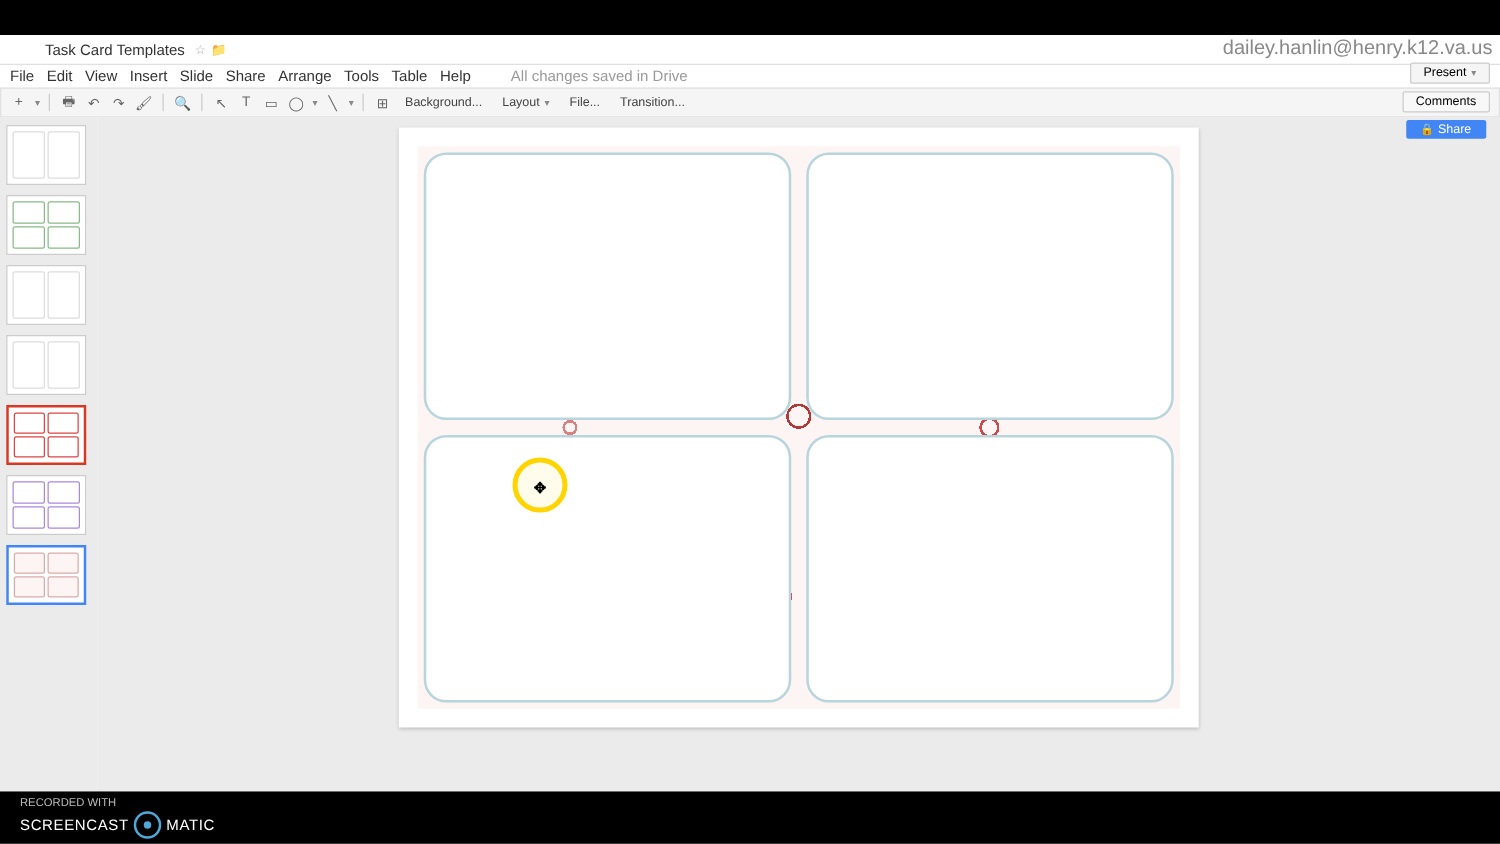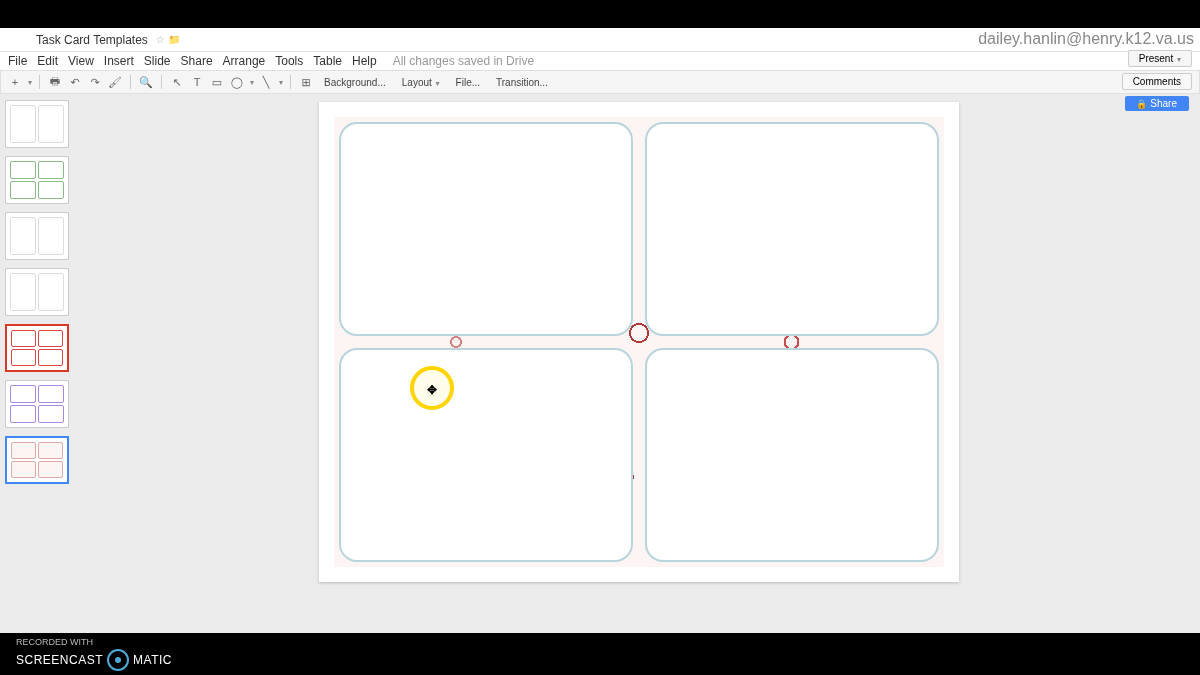--- a/index.html
+++ b/index.html
@@ -5,21 +5,21 @@
 * { margin: 0; padding: 0; box-sizing: border-box; font-family: Arial, sans-serif; }
 body { width: 1200px; height: 675px; background: #000; overflow: hidden; position: relative; }
 .app { position: absolute; top: 28px; left: 0; width: 1200px; height: 605px; background: #fff; }
 .title-bar { height: 24px; display: flex; align-items: center; padding: 0 8px; background: #fff; border-bottom: 1px solid #e0e0e0; }
 .doc-title { font-size: 12px; color: #333; margin-left: 28px; }
 .title-icons { margin-left: 8px; display: flex; gap: 4px; }
 .title-icons span { font-size: 10px; color: #aaa; }
 .user-email { color: #888; }
 .menu-bar { height: 18px; display: flex; align-items: center; padding: 0 8px; gap: 10px; background: #fff; font-size: 12px; color: #333; }
 .menu-item { cursor: pointer; }
-.save-status { color: #999; margin-left: 6px; }
+.save-status { color: #999; margin-left: 22px; }
 .toolbar { height: 24px; display: flex; align-items: center; padding: 0 6px; gap: 4px; background: #f5f5f5; border: 1px solid #e0e0e0; font-size: 10px; color: #444; }
 .tool-btn { width: 16px; height: 16px; display:flex; align-items:center; justify-content:center; cursor:pointer; color:#666; font-size:11px;}
 .tool-sep { width:1px; height:14px; background:#ccc; margin:0 3px;}
 .tool-text { padding: 2px 6px; cursor: pointer; font-size:10px; color:#444;}
 .tool-dropdown { font-size:8px; color:#888; margin-left:1px;}
 .present-btn { margin-left:auto; border:1px solid #ccc; padding:2px 10px; font-size:10px; background:#f5f5f5; cursor:pointer; border-radius:2px;}
 .comments-btn { border:1px solid #ccc; padding:2px 10px; font-size:10px; background:#f8f8f8; cursor:pointer; border-radius:2px;}
 .share-btn { background:#4285f4; color:#fff; padding:2px 12px; font-size:10px; border-radius:2px; cursor:pointer;}
 .share-btn::before { content:"🔒 "; font-size:9px;}
 .top-right-buttons { position:absolute; top:2px; right:6px; display:flex; gap:6px; align-items:flex-start;}

